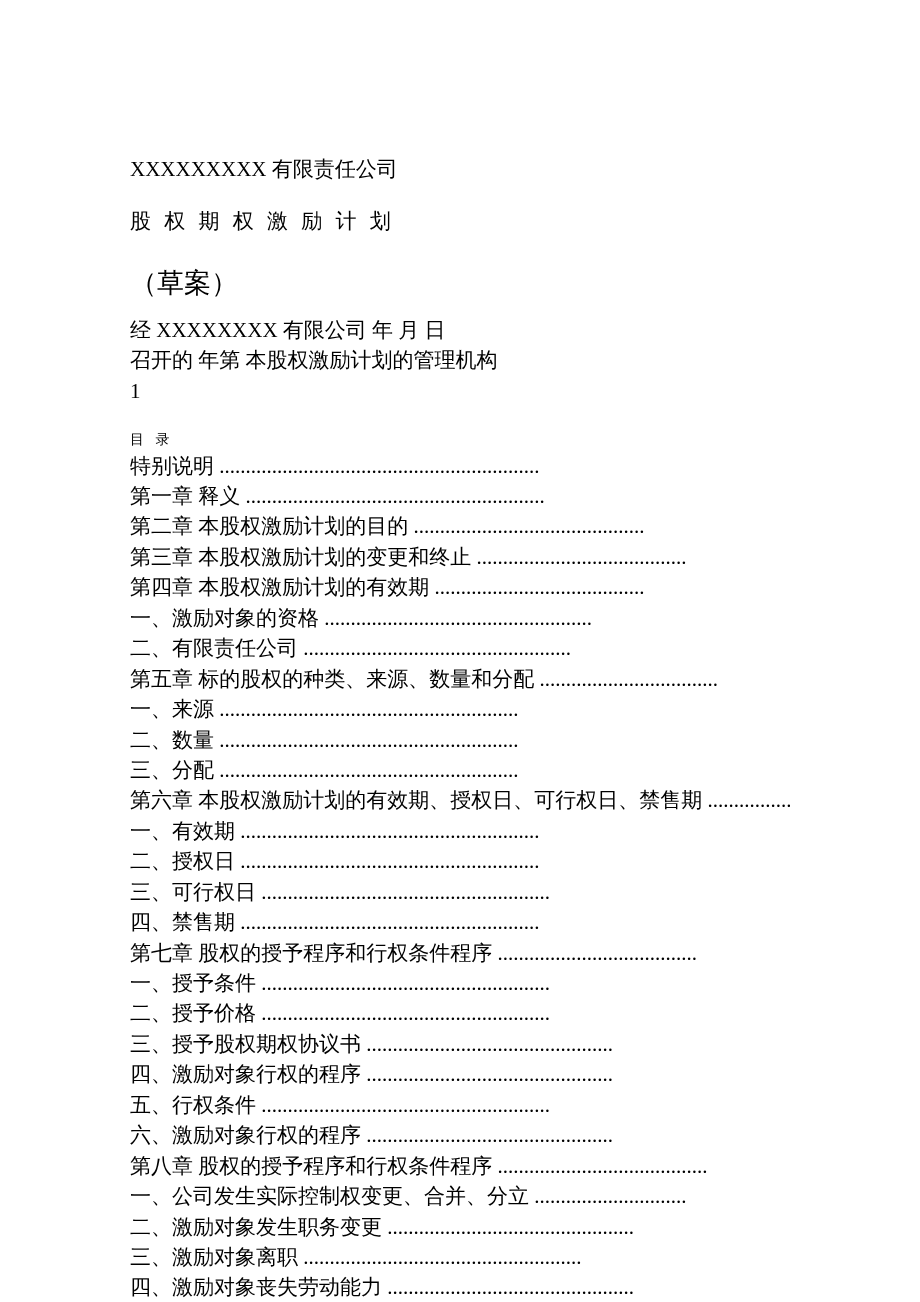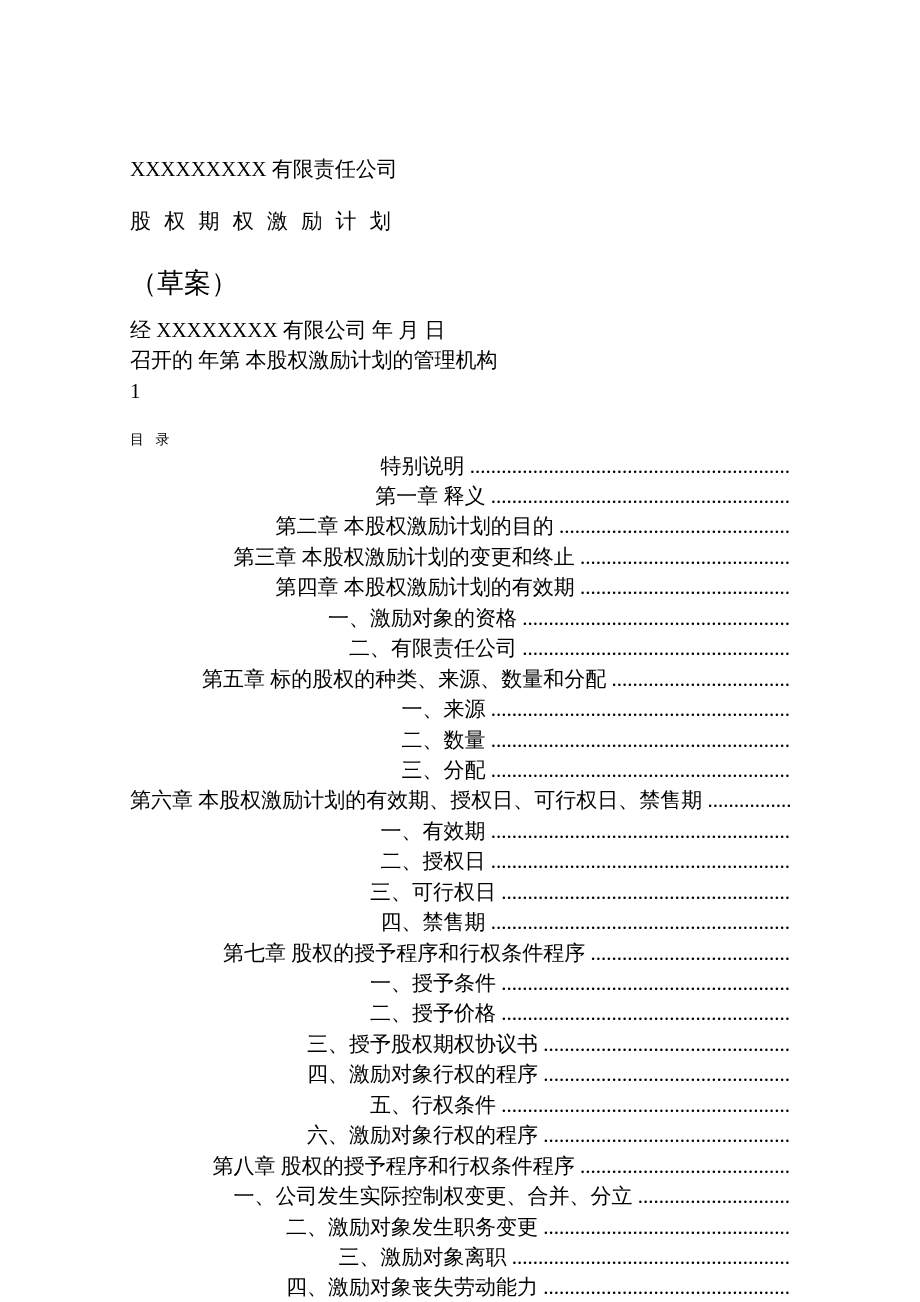--- a/index.html
+++ b/index.html
@@ -41,21 +41,20 @@
     .toc-title {
       font-size: 14px;
       letter-spacing: 4px;
       line-height: 1.45;
     }
     .toc-entry {
       font-size: 21px;
       line-height: 1.45;
       white-space: nowrap;
       overflow: hidden;
-      text-align: right;
     }
     .toc-text {
       display: inline;
     }
     .toc-dots {
       display: inline;
     }
   </style>
 </head>
 <body>

